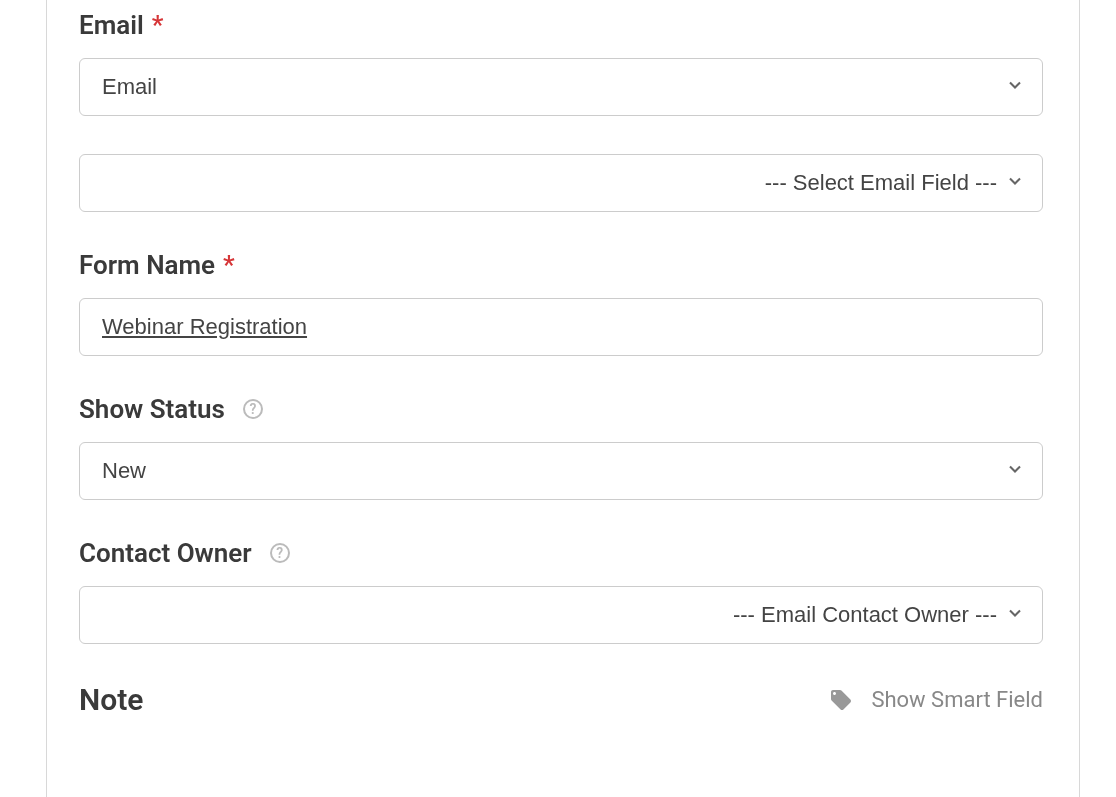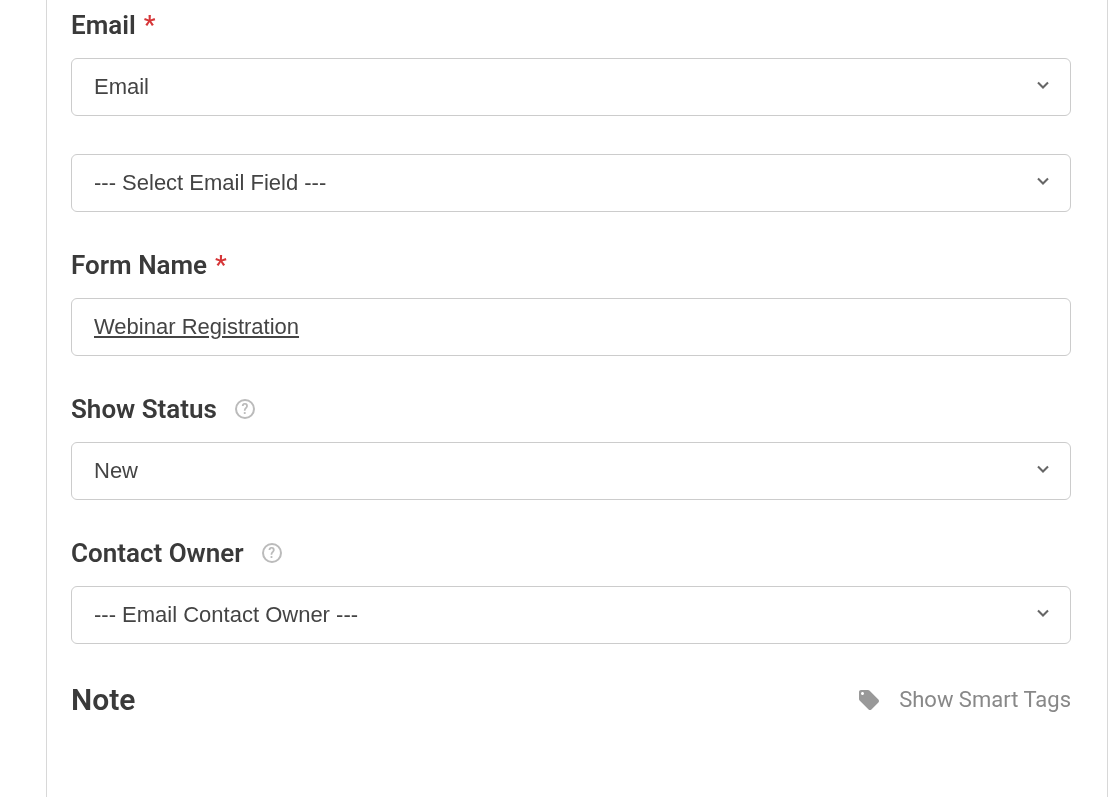--- a/index.html
+++ b/index.html
@@ -9,23 +9,23 @@
     }
     body {
       font-family: -apple-system, BlinkMacSystemFont, "Segoe UI", Roboto, Helvetica, Arial, sans-serif;
       background: #ffffff;
       color: #333333;
       width: 1116px;
     }
     .container {
       border-left: 1px solid #d8d8d8;
       border-right: 1px solid #d8d8d8;
-      padding: 10px 36px 0 24px;
+      padding: 10px 36px 0 32px;
       margin-left: 46px;
-      margin-right: 8px;
+      margin-right: 36px;
       min-height: 797px;
     }
     .field-group {
       margin-bottom: 38px;
     }
     .field-label {
       font-size: 26px;
       font-weight: 600;
       color: #3a3a3a;
       margin-bottom: 18px;
@@ -64,20 +64,21 @@
       font-size: 22px;
       color: #444444;
       outline: none;
       appearance: none;
       cursor: pointer;
       line-height: 56px;
       text-align: left;
     }
     .select.placeholder {
       color: #444;
+      text-align: right;
     }
     .text-input {
       cursor: text;
       padding-right: 22px;
       text-decoration: underline;
     }
     .chevron {
       position: absolute;
       right: 18px;
       top: 50%;
@@ -188,17 +189,17 @@
   </div>
 
   <div class="note-row">
     <div class="note-label">Note</div>
     <div class="smart-tags">
       <span class="tag-icon">
         <svg viewBox="0 0 24 24">
             <path d="M21.41 11.58l-9-9C12.05 2.22 11.55 2 11 2H4c-1.1 0-2 .9-2 2v7c0 .55.22 1.05.59 1.42l9 9c.36.36.86.58 1.41.58s1.05-.22 1.41-.59l7-7c.37-.36.59-.86.59-1.41s-.23-1.06-.59-1.42zM5.5 7C4.67 7 4 6.33 4 5.5S4.67 4 5.5 4 7 4.67 7 5.5 6.33 7 5.5 7z"></path>
           </svg>
       </span>
-      <span>Show Smart Tags</span>
+      <span>Show Smart Field</span>
     </div>
   </div>
 
 </div>
 
 </body></html>

